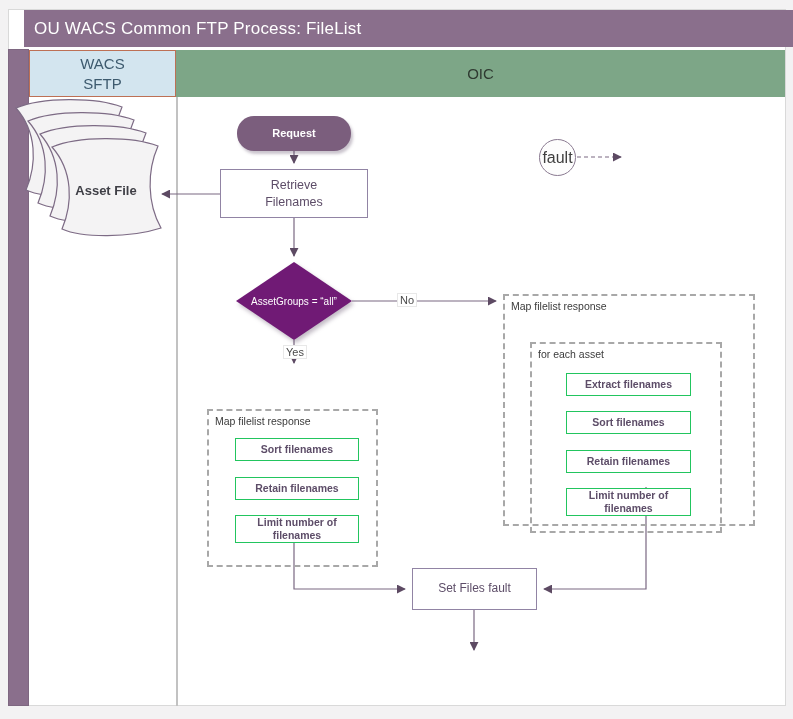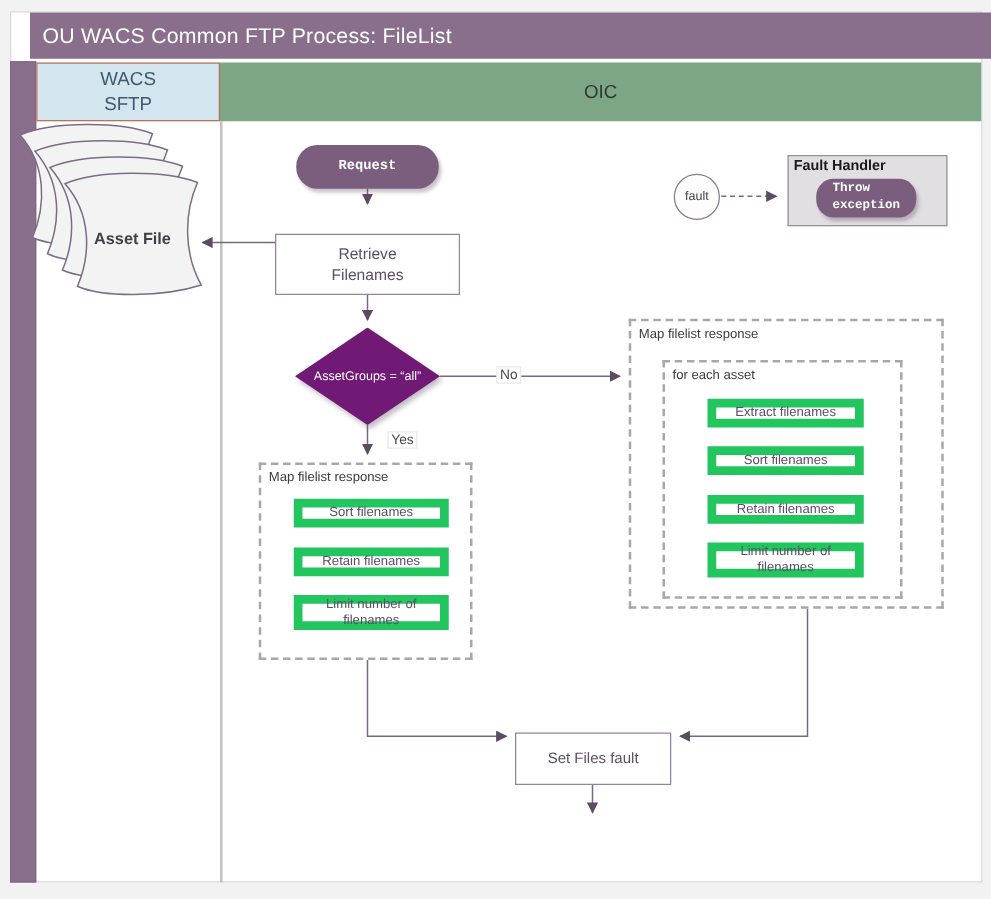--- a/index.html
+++ b/index.html
@@ -11,34 +11,34 @@
   #leftstrip{left:8px;top:49px;width:21px;height:657px;background:#8a6f8c;border:1px solid #7e6781;}
   #lane-left-header{left:29px;top:50px;width:147px;height:47px;background:#d3e5ef;border:1.5px solid #bd7055;
             display:flex;align-items:center;justify-content:center;text-align:center;
             color:#3d5a6e;font-size:15px;line-height:1.3;white-space:pre-line;}
   #lane-right-header{left:176px;top:50px;width:609px;height:47px;background:#7da687;
             display:flex;align-items:center;justify-content:center;color:#2f3a31;font-size:15px;}
   #lane-divider{left:176px;top:97px;width:2px;height:609px;background:#c2c2c2;}
   svg.overlay{position:absolute;left:0;top:0;width:793px;height:719px;pointer-events:none;}
 
   .pill{background:#7b5e7d;color:#ffffff;border-radius:17px;display:flex;align-items:center;justify-content:center;
-        font-size:11px;font-weight:600;text-align:left;box-shadow:2px 3px 3px rgba(80,60,90,.3);
-        white-space:pre-line;line-height:1.25;font-family:Liberation Mono, monospace;}
+        font-size:11px;font-weight:600;text-align:right;box-shadow:2px 3px 3px rgba(80,60,90,.3);
+        white-space:pre-line;line-height:1.25;}
   .proc{background:#ffffff;border:1px solid #9184a4;color:#5d4d68;display:flex;align-items:center;justify-content:center;
-        text-align:center;font-size:12.5px;line-height:1.3;white-space:pre-line;margin-top:18px;}
-  .step{background:#ffffff;border:7px solid #22c55e;color:#5d4d68;display:flex;align-items:center;justify-content:center;
-        text-align:center;font-size:10.5px;line-height:1.2;padding:1px 6px;}
-  .dgroup{border:2px dashed #a8a8a8;background:transparent;}
+        text-align:center;font-size:12.5px;line-height:1.3;white-space:pre-line;}
+  .step{background:#ffffff;border:1px solid #22c55e;color:#5d4d68;display:flex;align-items:center;justify-content:center;
+        text-align:center;font-size:10.5px;line-height:1.2;padding:1px 6px;font-weight:bold;}
+  .dgroup{border:2px dashed #a8a8a8;background:transparent;margin-top:39px;}
   .dgroup-title{position:absolute;left:6px;top:4px;font-size:10.5px;color:#3b3b3b;white-space:nowrap;}
   .edge-label{background:#ffffff;color:#4a4a4a;font-size:11px;padding:0 2px;border:1px solid #e8e8e8;}
   #decision-wrap{left:236px;top:262px;width:116px;height:78px;filter:drop-shadow(2px 3px 2px rgba(80,60,90,.35));}
   #decision{width:100%;height:100%;background:#701a75;clip-path:polygon(50% 0,100% 50%,50% 100%,0 50%);
             display:flex;align-items:center;justify-content:center;color:#fff;font-size:10px;}
   #fault-circle{left:539px;top:139px;width:37px;height:37px;border:1px solid #8a7a91;border-radius:50%;
-            background:#fdfdfd;display:flex;align-items:center;justify-content:center;color:#3f3f3f;font-size:10px;}
+            background:#fdfdfd;display:flex;align-items:center;justify-content:center;color:#3f3f3f;font-size:16px;}
   #fault-box{left:630px;top:124px;width:128px;height:57px;background:#e2dfe2;border:1px solid #9b8ba1;}
   #fault-box-title{position:absolute;left:4px;top:2px;font-size:11.5px;font-weight:600;color:#1a1a1a;}
   #throw-pill{position:absolute;left:22px;top:18px;width:80px;height:31px;border-radius:14px;font-size:10px;}
   #asset-file-label{left:58px;top:183px;width:96px;text-align:center;color:#3f3f46;font-size:13px;font-weight:bold;}
 </style>
 </head>
 <body>
 
 <div id="stage">
 
@@ -100,40 +100,40 @@
 
   <div id="decision-wrap" class="abs">
     <div id="decision">
       <span>AssetGroups = “all”</span>
     </div>
   </div>
 
   <div class="abs edge-label" style="left:397px;top:293px;">
     <span>No</span>
   </div>
-  <div class="abs edge-label" style="left:283px;top:345px;margin-left:27px;">
+  <div class="abs edge-label" style="left:283px;top:345px;">
     <span>Yes</span>
   </div>
 
   <div class="abs dgroup" style="left:207px;top:370px;width:171px;height:158px;">
     <div class="dgroup-title">Map filelist response</div>
     <div class="step abs" style="left:26px;top:27px;width:124px;height:23px;">
       <span>Sort filenames</span>
     </div>
     <div class="step abs" style="left:26px;top:66px;width:124px;height:23px;">
       <span>Retain filenames</span>
     </div>
     <div class="step abs" style="left:26px;top:104px;width:124px;height:28px;">
       <span>Limit number of filenames</span>
     </div>
   </div>
 
   <div class="abs dgroup" style="left:503px;top:255px;width:252px;height:232px;">
     <div class="dgroup-title">Map filelist response</div>
-    <div class="dgroup abs" style="left:25px;top:31px;width:192px;height:191px;">
+    <div class="dgroup abs" style="left:25px;top:7px;width:192px;height:191px;">
       <div class="dgroup-title">for each asset</div>
       <div class="step abs" style="left:34px;top:29px;width:125px;height:23px;">
         <span>Extract filenames</span>
       </div>
       <div class="step abs" style="left:34px;top:67px;width:125px;height:23px;">
         <span>Sort filenames</span>
       </div>
       <div class="step abs" style="left:34px;top:106px;width:125px;height:23px;">
         <span>Retain filenames</span>
       </div>
@@ -145,21 +145,14 @@
 
   <div class="abs proc" style="left:412px;top:568px;width:125px;height:42px;font-size:12px;">
     <span>Set Files fault</span>
   </div>
 
 
   <div id="fault-circle" class="abs">
     <span>fault</span>
   </div>
 
-  <div id="fault-box" class="abs">
-    <div id="fault-box-title">Fault Handler</div>
-    <div id="throw-pill" class="pill">
-      <span style="white-space:pre-line;">Throw
-exception</span>
-    </div>
-  </div>
 
 </div>
 
 </body></html>

